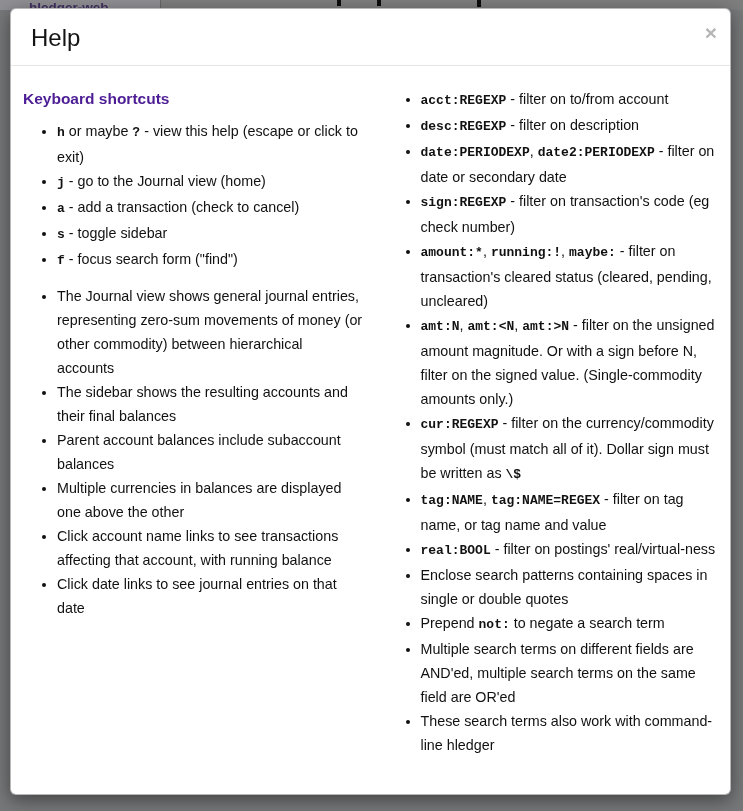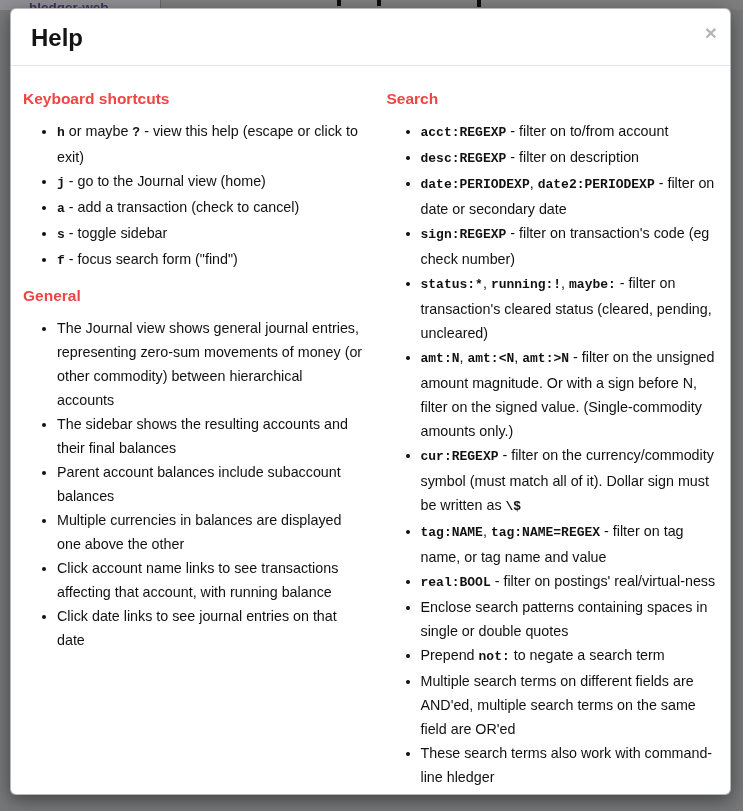--- a/index.html
+++ b/index.html
@@ -26,33 +26,33 @@
   .hf3{left:477px;width:4px;height:7px}
 
   
   .modal{
     position:absolute;left:10px;top:8px;width:721px;height:787px;
     box-sizing:border-box;background:#fff;
     border:1px solid rgba(0,0,0,.28);border-radius:6px;
     box-shadow:0 5px 18px rgba(0,0,0,.45);
   }
   .modal-header{position:relative;padding:14px 20px 12px;border-bottom:1px solid #e5e5e5}
-  .modal-title{margin:0;font-size:24px;font-weight:700;color:#141414;line-height:30px}
+  .modal-title{margin:0;font-size:24px;font-weight:400;color:#141414;line-height:30px}
   .close-btn{
     position:absolute;right:13px;top:13px;
     background:none;border:0;padding:0;cursor:pointer;
     font-family:"Liberation Sans",sans-serif;
     font-size:21px;font-weight:700;color:#b6b6b6;line-height:1;
   }
   .modal-body{display:flex;padding:10px 12px 20px;box-sizing:border-box}
   .col{width:50%;box-sizing:border-box}
   .col-left{padding-right:8px}
   .col-right{padding-left:16px}
 
-  .sec-heading{font-size:15.5px;font-weight:700;color:#ef4444;margin:13px 0 0;line-height:19px}
+  .sec-heading{font-size:15.5px;font-weight:700;color:#4c1d95;margin:13px 0 0;line-height:19px}
   ul.help-list{margin:11px 0 10px;padding-left:34px;list-style:disc}
   ul.help-list li{
     font-size:14.3px;line-height:24px;color:#111;
   }
   ul.help-list code{
     font-family:"Liberation Mono","DejaVu Sans Mono",monospace;
     font-weight:700;font-size:13px;color:#111;
   }
 </style>
 </head>
@@ -75,38 +75,36 @@
   <div class="modal-body">
     <div class="col col-left">
         <div class="sec-heading">Keyboard shortcuts</div>
         <ul class="help-list">
           <li><code>h</code><span> or maybe </span><code>?</code><span> - view this help (escape or click to exit)</span></li>
           <li><code>j</code><span> - go to the Journal view (home)</span></li>
           <li><code>a</code><span> - add a transaction (check to cancel)</span></li>
           <li><code>s</code><span> - toggle sidebar</span></li>
           <li><code>f</code><span> - focus search form ("find")</span></li>
         </ul>
-        <div class="sec-heading">General</div>
         <ul class="help-list">
           <li><span>The Journal view shows general journal entries, representing zero-sum movements of money (or other commodity) between hierarchical accounts</span></li>
           <li><span>The sidebar shows the resulting accounts and their final balances</span></li>
           <li><span>Parent account balances include subaccount balances</span></li>
           <li><span>Multiple currencies in balances are displayed one above the other</span></li>
           <li><span>Click account name links to see transactions affecting that account, with running balance</span></li>
           <li><span>Click date links to see journal entries on that date</span></li>
         </ul>
       </div>
     <div class="col col-right">
-        <div class="sec-heading">Search</div>
         <ul class="help-list">
           <li><code>acct:REGEXP</code><span> - filter on to/from account</span></li>
           <li><code>desc:REGEXP</code><span> - filter on description</span></li>
           <li><code>date:PERIODEXP</code><span>, </span><code>date2:PERIODEXP</code><span> - filter on date or secondary date</span></li>
           <li><code>sign:REGEXP</code><span> - filter on transaction's code (eg check number)</span></li>
-          <li><code>status:*</code><span>, </span><code>running:!</code><span>, </span><code>maybe:</code><span> - filter on transaction's cleared status (cleared, pending, uncleared)</span></li>
+          <li><code>amount:*</code><span>, </span><code>running:!</code><span>, </span><code>maybe:</code><span> - filter on transaction's cleared status (cleared, pending, uncleared)</span></li>
           <li><code>amt:N</code><span>, </span><code>amt:&lt;N</code><span>, </span><code>amt:&gt;N</code><span> - filter on the unsigned amount magnitude. Or with a sign before N, filter on the signed value. (Single-commodity amounts only.)</span></li>
           <li><code>cur:REGEXP</code><span> - filter on the currency/commodity symbol (must match all of it). Dollar sign must be written as </span><code>\$</code></li>
           <li><code>tag:NAME</code><span>, </span><code>tag:NAME=REGEX</code><span> - filter on tag name, or tag name and value</span></li>
           <li><code>real:BOOL</code><span> - filter on postings' real/virtual-ness</span></li>
           <li><span>Enclose search patterns containing spaces in single or double quotes</span></li>
           <li><span>Prepend </span><code>not:</code><span> to negate a search term</span></li>
           <li><span>Multiple search terms on different fields are AND'ed, multiple search terms on the same field are OR'ed</span></li>
           <li><span>These search terms also work with command-line hledger</span></li>
         </ul>
       </div>

